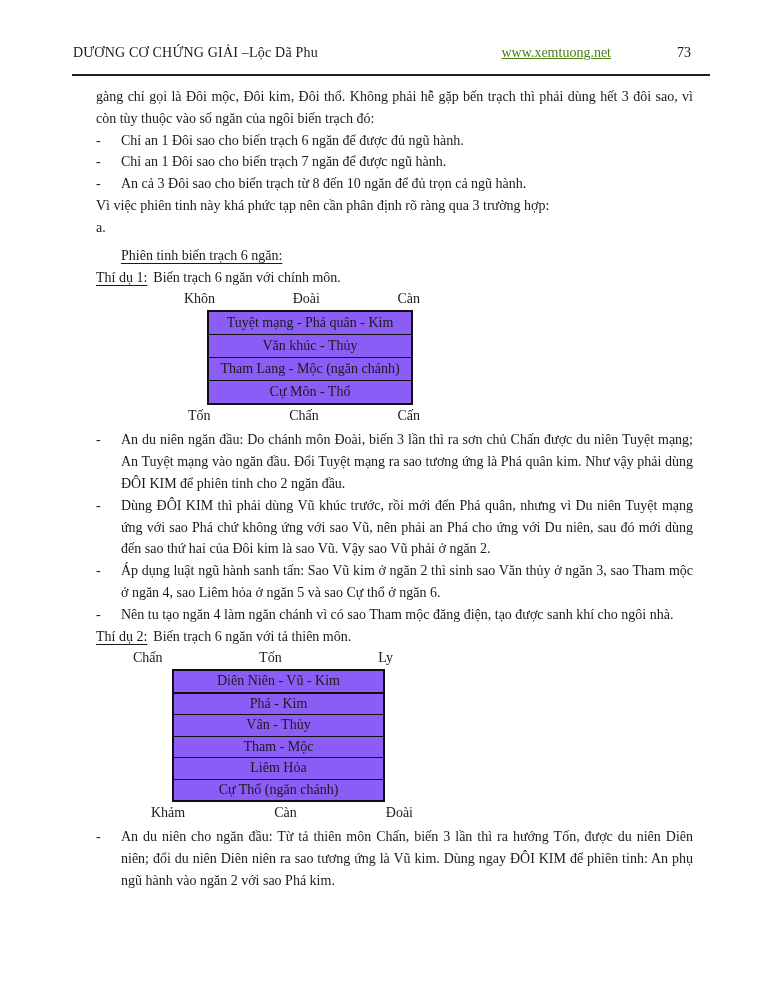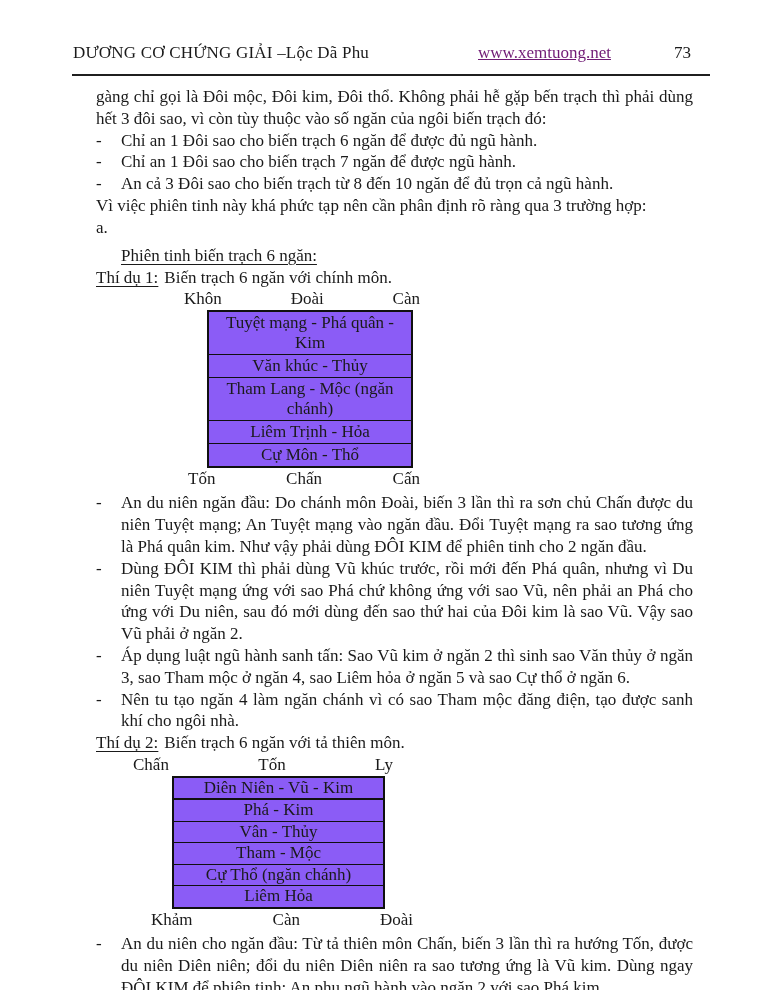--- a/index.html
+++ b/index.html
@@ -3,30 +3,30 @@
 <meta charset="utf-8">
 <style>
   html,body{margin:0;padding:0;background:#e8e8e8;}
   .page{
     position:relative;
     width:765px;height:990px;
     margin:0 auto;
     background:#ffffff;
     font-family:"Liberation Serif","DejaVu Serif",serif;
     color:#1a1a1a;
-    font-size:17px;
+    font-size:14px;
     line-height:21.8px;
     overflow:hidden;
   }
   .header{
     position:absolute;top:42px;left:73px;width:618px;
     display:flex;align-items:baseline;
   }
   .header-title{flex:1;letter-spacing:.2px;}
-  .header-link{color:#701a75;text-decoration:underline;margin-right:52px;}
+  .header-link{color:#4d7c0f;text-decoration:underline;margin-right:52px;}
   .page-number{min-width:28px;text-align:right;}
   .header-rule{
     position:absolute;top:74px;left:72px;width:638px;height:0;
     border-top:2px solid #1f1f1f;
   }
   .content{
     position:absolute;top:86px;left:96px;width:597px;
   }
   p{margin:0;text-align:justify;}
   .dash-list{margin:0;}
@@ -102,21 +102,20 @@
     <div>
       <div class="labels-row labels-top1">
         <span>Khôn</span>
         <span>Đoài</span>
         <span>Càn</span>
       </div>
       <div class="box-table table1">
         <div class="box-row">Tuyệt mạng - Phá quân - Kim</div>
         <div class="box-row">Văn khúc - Thủy</div>
         <div class="box-row">Tham Lang - Mộc (ngăn chánh)</div>
-        <div class="box-row">Liêm Trịnh - Hỏa</div>
         <div class="box-row">Cự Môn - Thổ</div>
       </div>
       <div class="labels-row labels-bottom1">
         <span>Tốn</span>
         <span>Chấn</span>
         <span>Cấn</span>
       </div>
     </div>
 
     <div class="dash-list mt2">
@@ -144,22 +143,22 @@
       <div class="labels-row labels-top2">
         <span>Chấn</span>
         <span>Tốn</span>
         <span>Ly</span>
       </div>
       <div class="box-table table2">
         <div class="box-row thick">Diên Niên - Vũ - Kim</div>
         <div class="box-row">Phá - Kim</div>
         <div class="box-row">Vân - Thủy</div>
         <div class="box-row">Tham - Mộc</div>
+        <div class="box-row">Liêm Hỏa</div>
         <div class="box-row">Cự Thổ (ngăn chánh)</div>
-        <div class="box-row">Liêm Hỏa</div>
       </div>
       <div class="labels-row labels-bottom2">
         <span>Khảm</span>
         <span>Càn</span>
         <span>Đoài</span>
       </div>
     </div>
 
     <div class="dash-list mt2">
       <div class="li">

